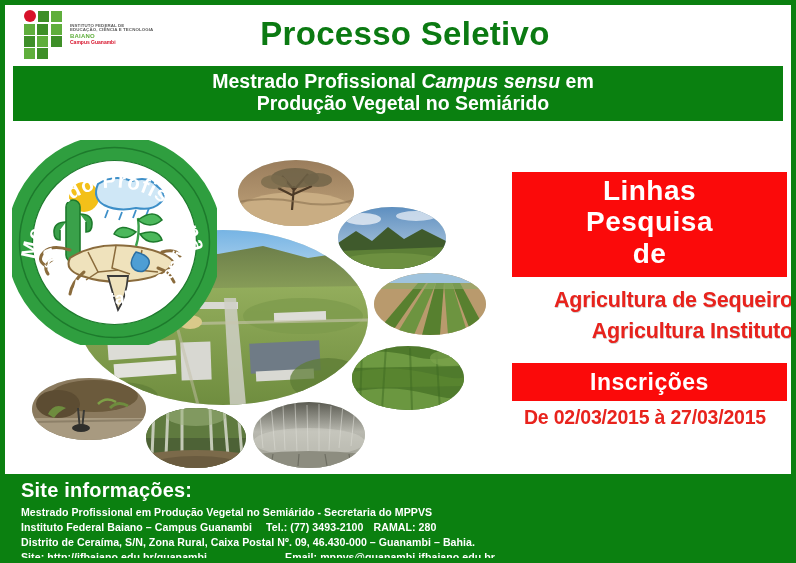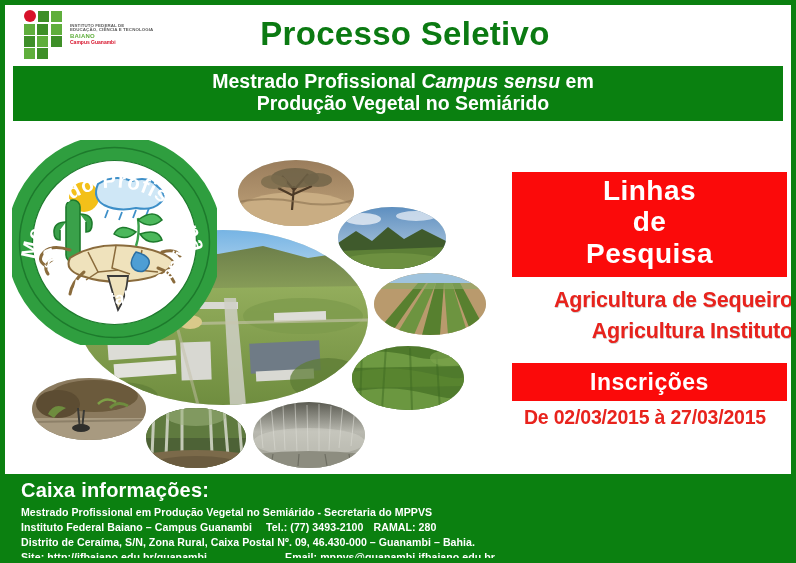--- a/index.html
+++ b/index.html
@@ -513,34 +513,34 @@
         <textPath href="#arcTop" startOffset="50%" text-anchor="middle">Mestrado Profissional</textPath>
       </text>
       <text font-family="Liberation Sans, sans-serif" font-size="17.5" font-weight="bold" fill="#ffffff" letter-spacing=".5">
         <textPath href="#arcBot" startOffset="50%" text-anchor="middle">Produção Vegetal no Semiárido</textPath>
       </text>
     </svg>
   </div>
 
   <div class="red-box">
     <div>Linhas</div>
+    <div>Pesquisa</div>
     <div>de</div>
-    <div>Pesquisa</div>
   </div>
 
   <div class="lines-list">
     <div>Agricultura de Sequeiro</div>
     <div>Agricultura Instituto</div>
   </div>
 
   <div class="insc-box">Inscrições</div>
   <div class="insc-date">De 02/03/2015 à 27/03/2015</div>
 
   <div class="footer">
-    <div class="f-title">Caixa informações:</div>
+    <div class="f-title">Site informações:</div>
     <div class="f-line">Mestrado Profissional em Produção Vegetal no Semiárido - Secretaria do MPPVS</div>
     <div class="f-line">
       <span>Instituto Federal Baiano – Campus Guanambi</span><span class="gap-a"></span><span>Tel.: (77)  3493-2100</span><span class="gap-b"></span><span>RAMAL: 280</span>
     </div>
     <div class="f-line">Distrito de Ceraíma, S/N, Zona Rural, Caixa Postal Nº. 09,  46.430-000 – Guanambi – Bahia.</div>
     <div class="f-line">
       <span>Site: http://ifbaiano.edu.br/guanambi</span><span class="gap-c"></span><span>Email: mppvs@guanambi.ifbaiano.edu.br</span>
     </div>
   </div>
 

